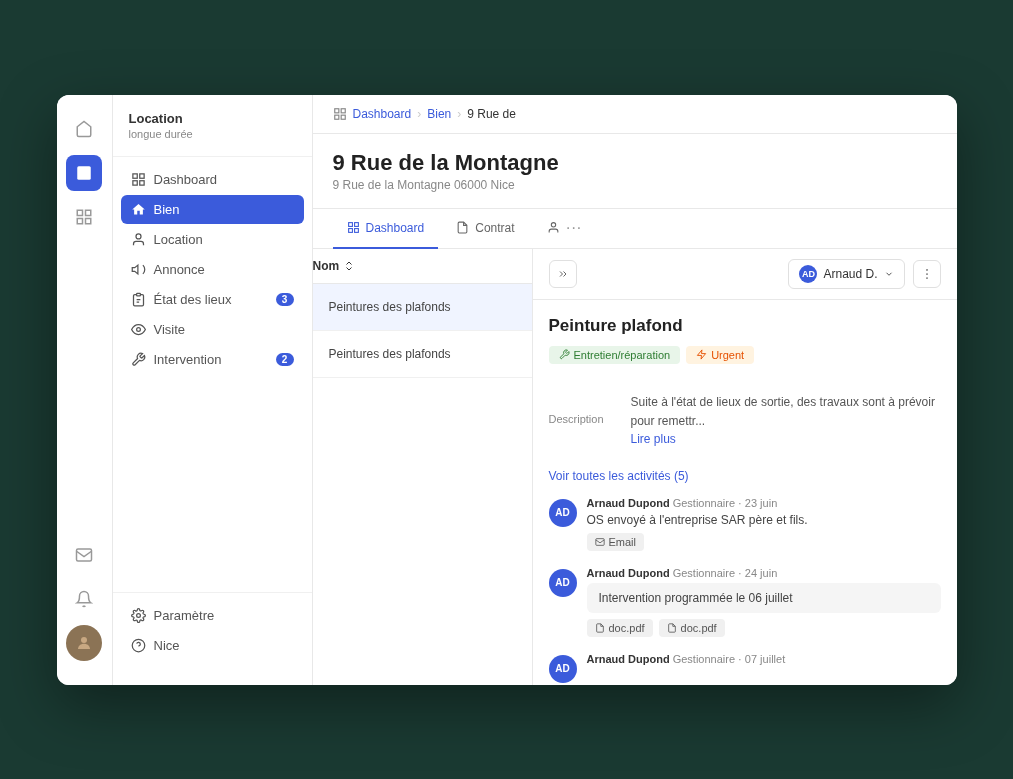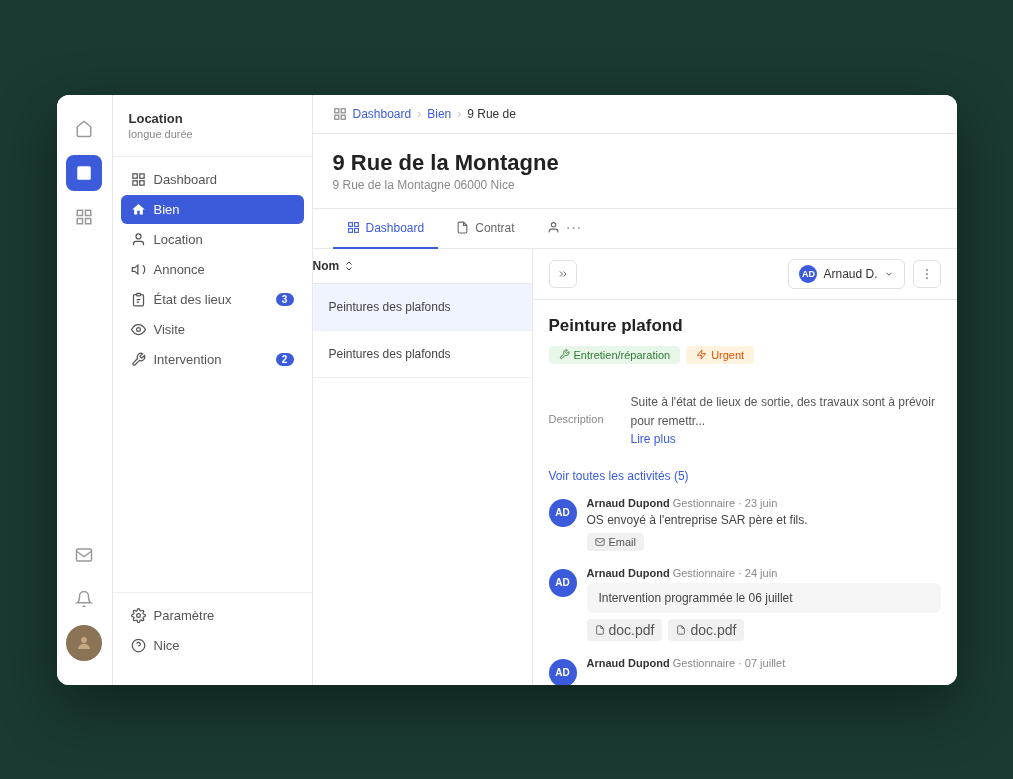--- a/index.html
+++ b/index.html
@@ -397,21 +397,21 @@
       gap: 6px;
       flex-wrap: wrap;
     }
     .file-chip {
       display: flex;
       align-items: center;
       gap: 4px;
       background: #f0f0f0;
       border-radius: 4px;
       padding: 3px 8px;
-      font-size: 14px;
+      font-size: 11px;
       color: #555;
       cursor: pointer;
     }
     .email-chip {
       display: inline-flex;
       align-items: center;
       gap: 4px;
       background: #f0f0f0;
       border-radius: 4px;
       padding: 3px 8px;

